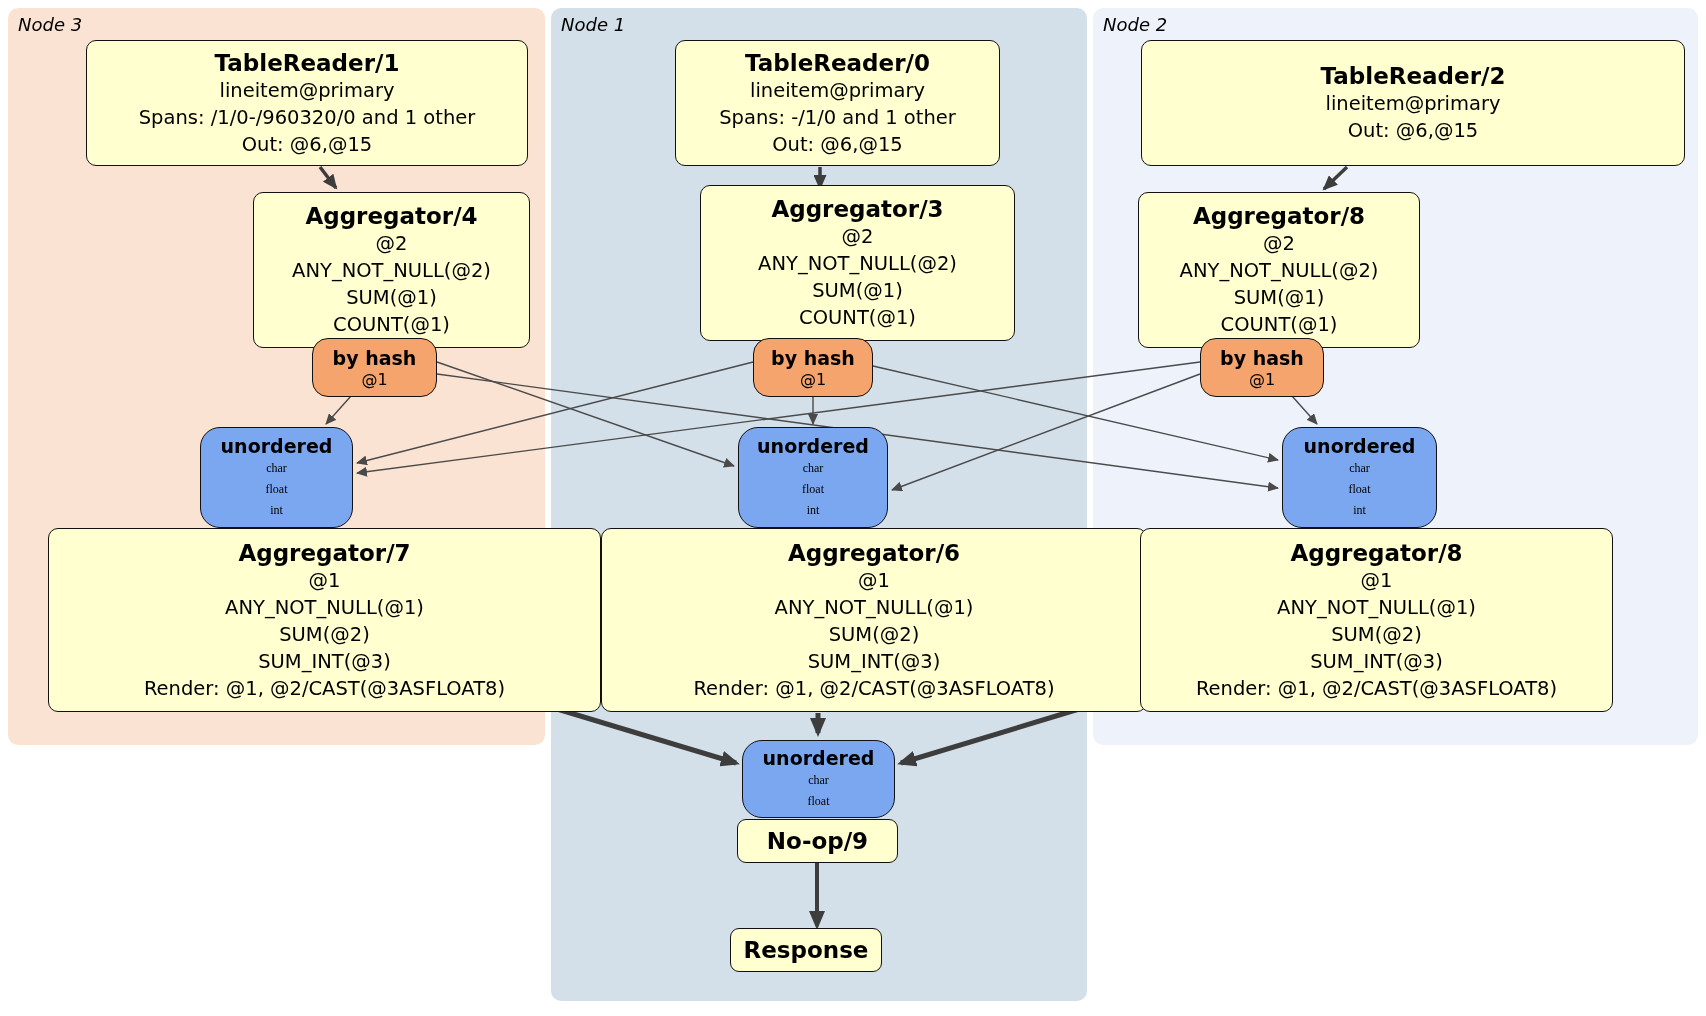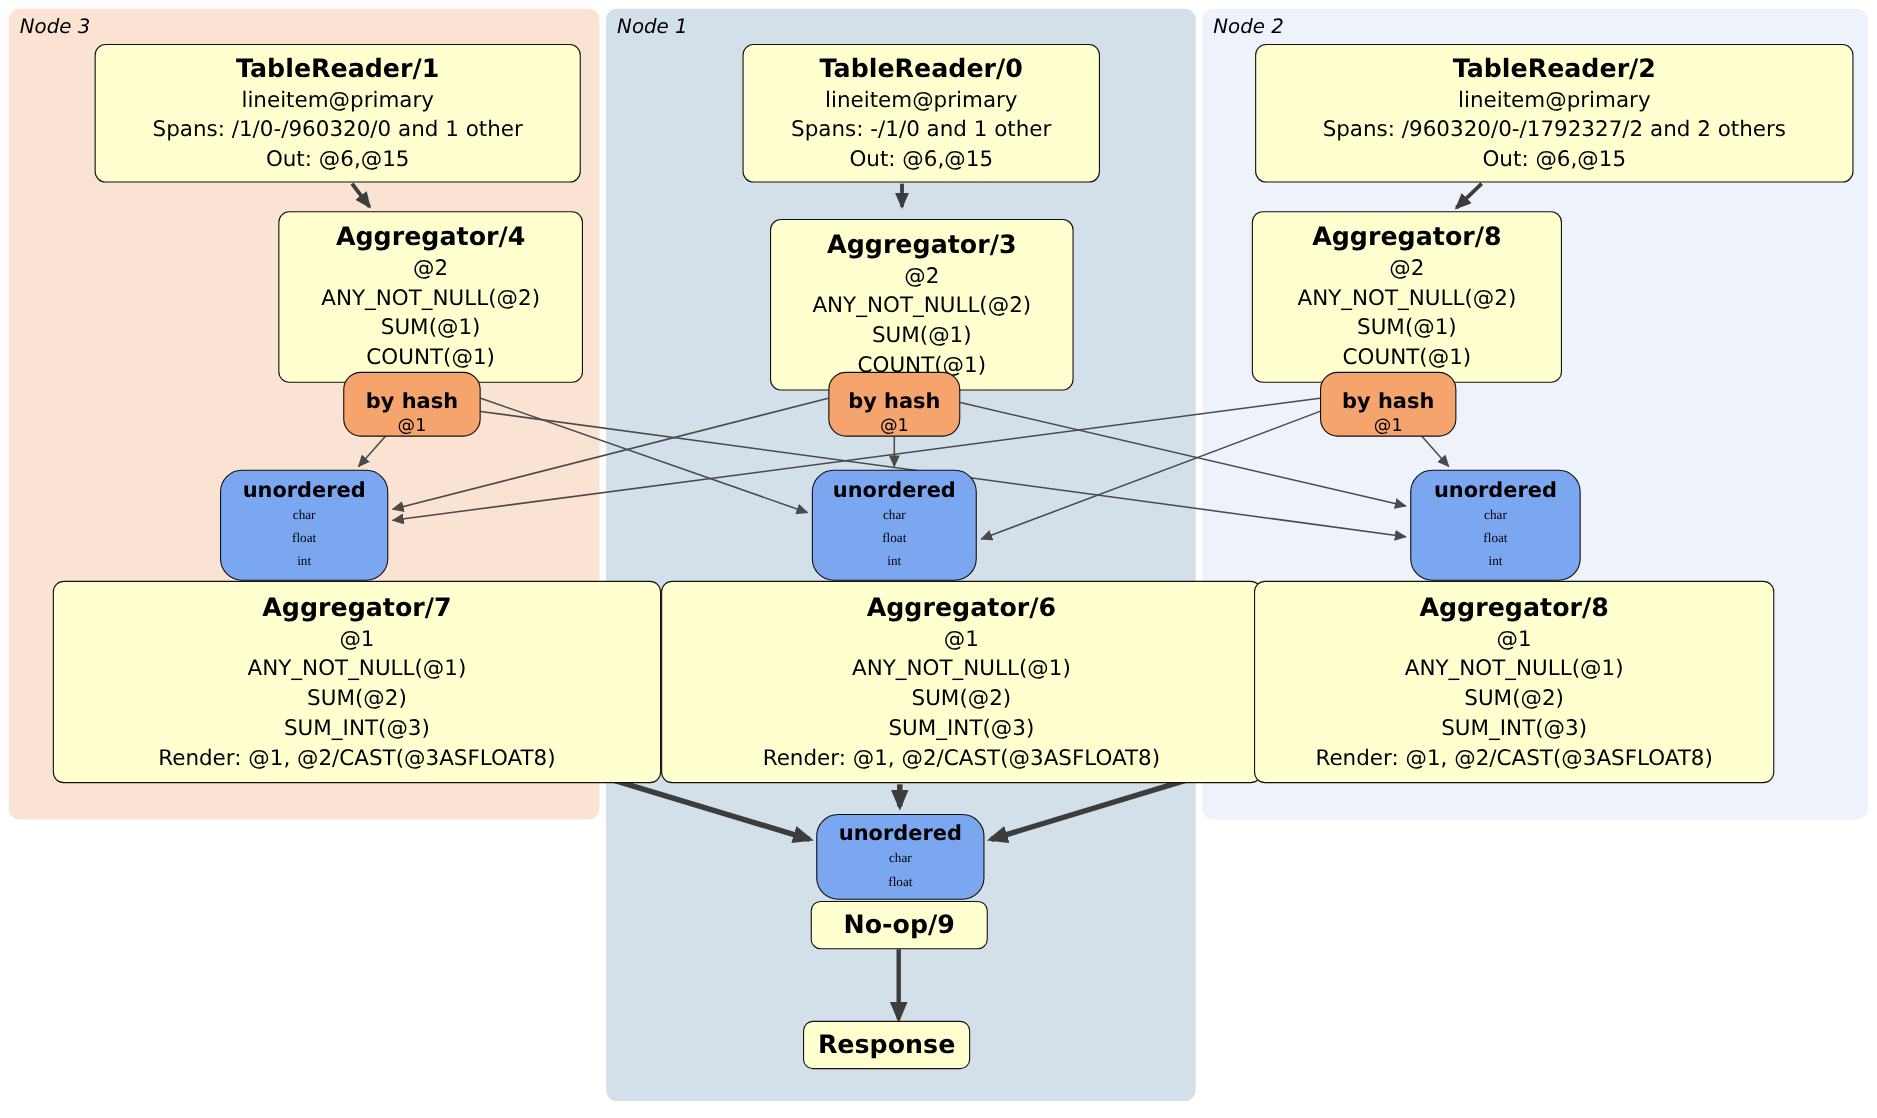--- a/index.html
+++ b/index.html
@@ -21,21 +21,21 @@
     border:1.4px solid var(--box-border,#111);border-radius:10px;
     display:flex;flex-direction:column;justify-content:center;align-items:center;
     text-align:center;box-sizing:border-box;padding:4px 8px;margin-left:18px;
   }
   .pbox .ptitle{font-weight:bold;font-size:23px;line-height:28px;white-space:nowrap;}
   .pbox .prow{font-size:19.5px;line-height:27px;white-space:nowrap;}
 
   .router{
     position:absolute;background:var(--router-fill,#f4a46c);
     border:1.5px solid var(--box-border,#111);border-radius:16px;
-    display:flex;flex-direction:column;justify-content:flex-end;align-items:center;
+    display:flex;flex-direction:column;justify-content:center;align-items:center;
     text-align:center;box-sizing:border-box;
   }
   .router .rtitle{font-weight:bold;font-size:19px;line-height:23px;white-space:nowrap;}
   .router .rsub{font-size:16px;line-height:19px;}
 
   .sync{
     position:absolute;background:var(--sync-fill,#7ba6f0);
     border:1.5px solid var(--box-border,#111);border-radius:20px;
     display:flex;flex-direction:column;justify-content:center;align-items:center;
     text-align:center;box-sizing:border-box;
@@ -109,32 +109,31 @@
 </div>
 <div class="pbox" style="left:657px;top:40px;width:325px;height:126px">
   <div class="ptitle">TableReader/0</div>
   <div class="prow">lineitem@primary</div>
   <div class="prow">Spans: -/1/0 and 1 other</div>
   <div class="prow">Out: @6,@15</div>
 </div>
 <div class="pbox" style="left:1123px;top:40px;width:544px;height:126px">
   <div class="ptitle">TableReader/2</div>
   <div class="prow">lineitem@primary</div>
-  <div class="prow">Spans: /960320/0-/1792327/2 and 2 others</div>
   <div class="prow">Out: @6,@15</div>
 </div>
 
 <div class="pbox" style="left:235px;top:192px;width:277px;height:156px">
   <div class="ptitle">Aggregator/4</div>
   <div class="prow">@2</div>
   <div class="prow">ANY_NOT_NULL(@2)</div>
   <div class="prow">SUM(@1)</div>
   <div class="prow">COUNT(@1)</div>
 </div>
-<div class="pbox" style="left:682px;top:199px;width:276px;height:156px">
+<div class="pbox" style="left:682px;top:185px;width:315px;height:156px">
   <div class="ptitle">Aggregator/3</div>
   <div class="prow">@2</div>
   <div class="prow">ANY_NOT_NULL(@2)</div>
   <div class="prow">SUM(@1)</div>
   <div class="prow">COUNT(@1)</div>
 </div>
 <div class="pbox" style="left:1120px;top:192px;width:282px;height:156px">
   <div class="ptitle">Aggregator/8</div>
   <div class="prow">@2</div>
   <div class="prow">ANY_NOT_NULL(@2)</div>

